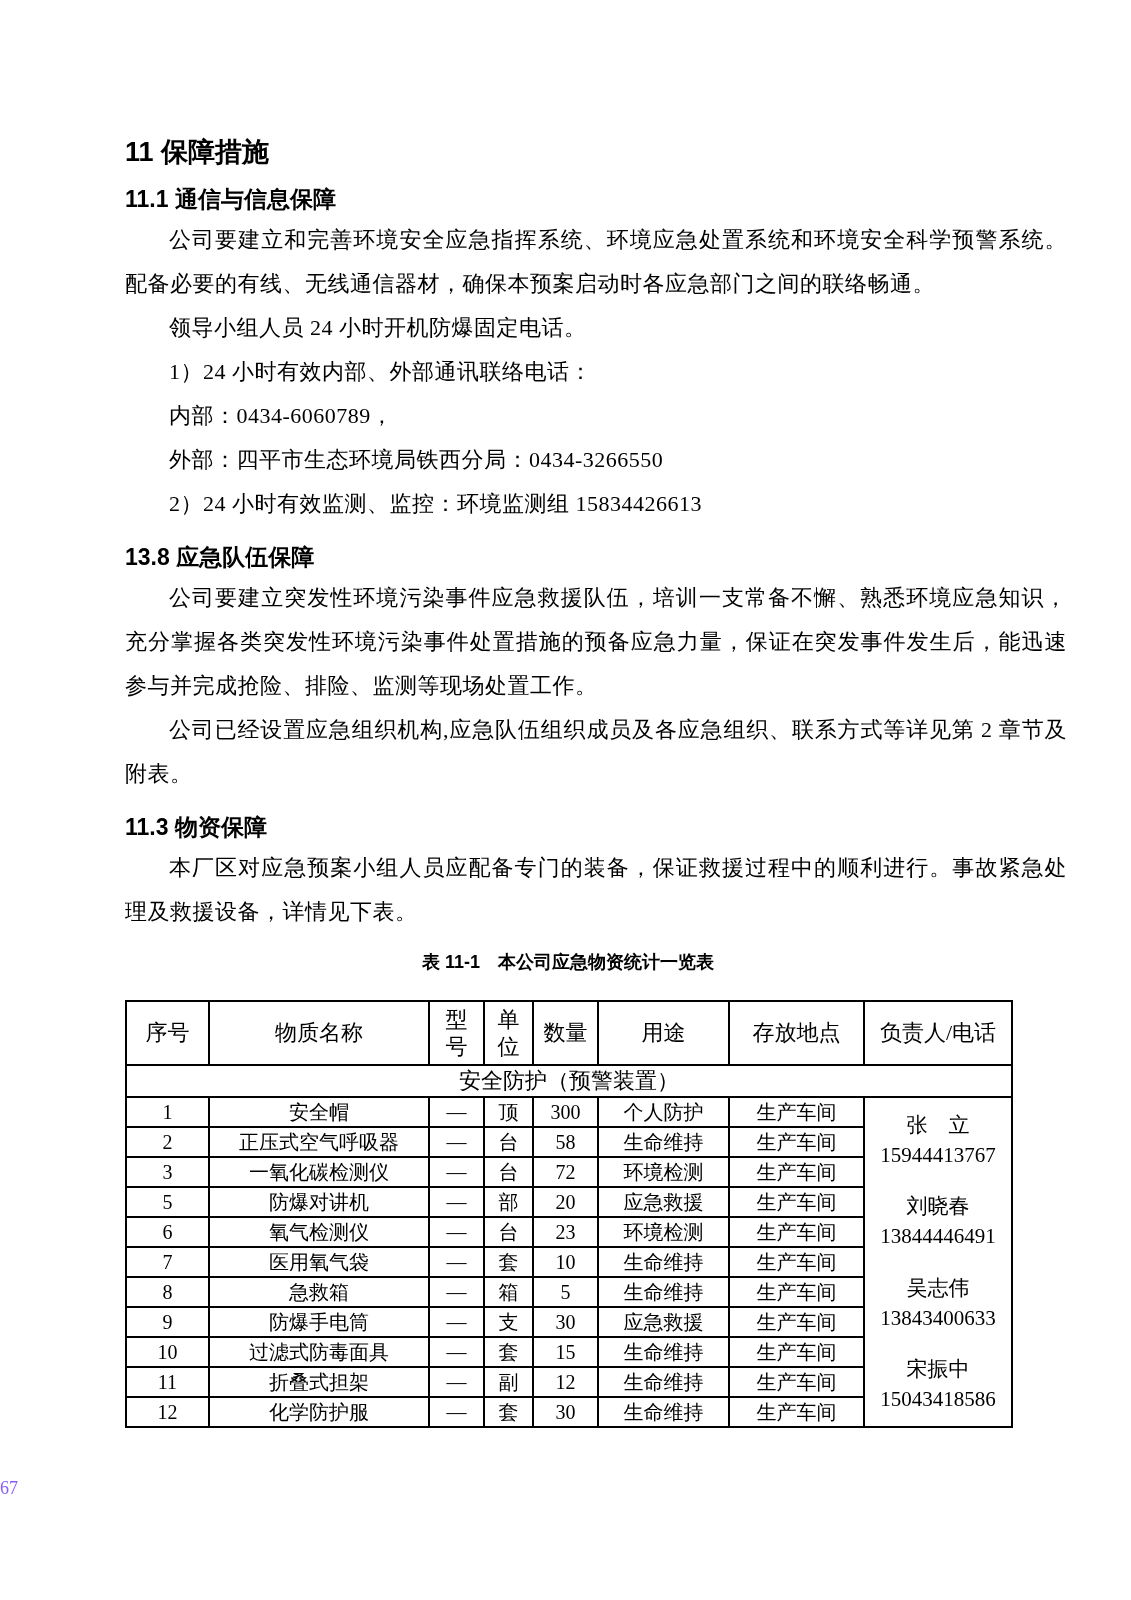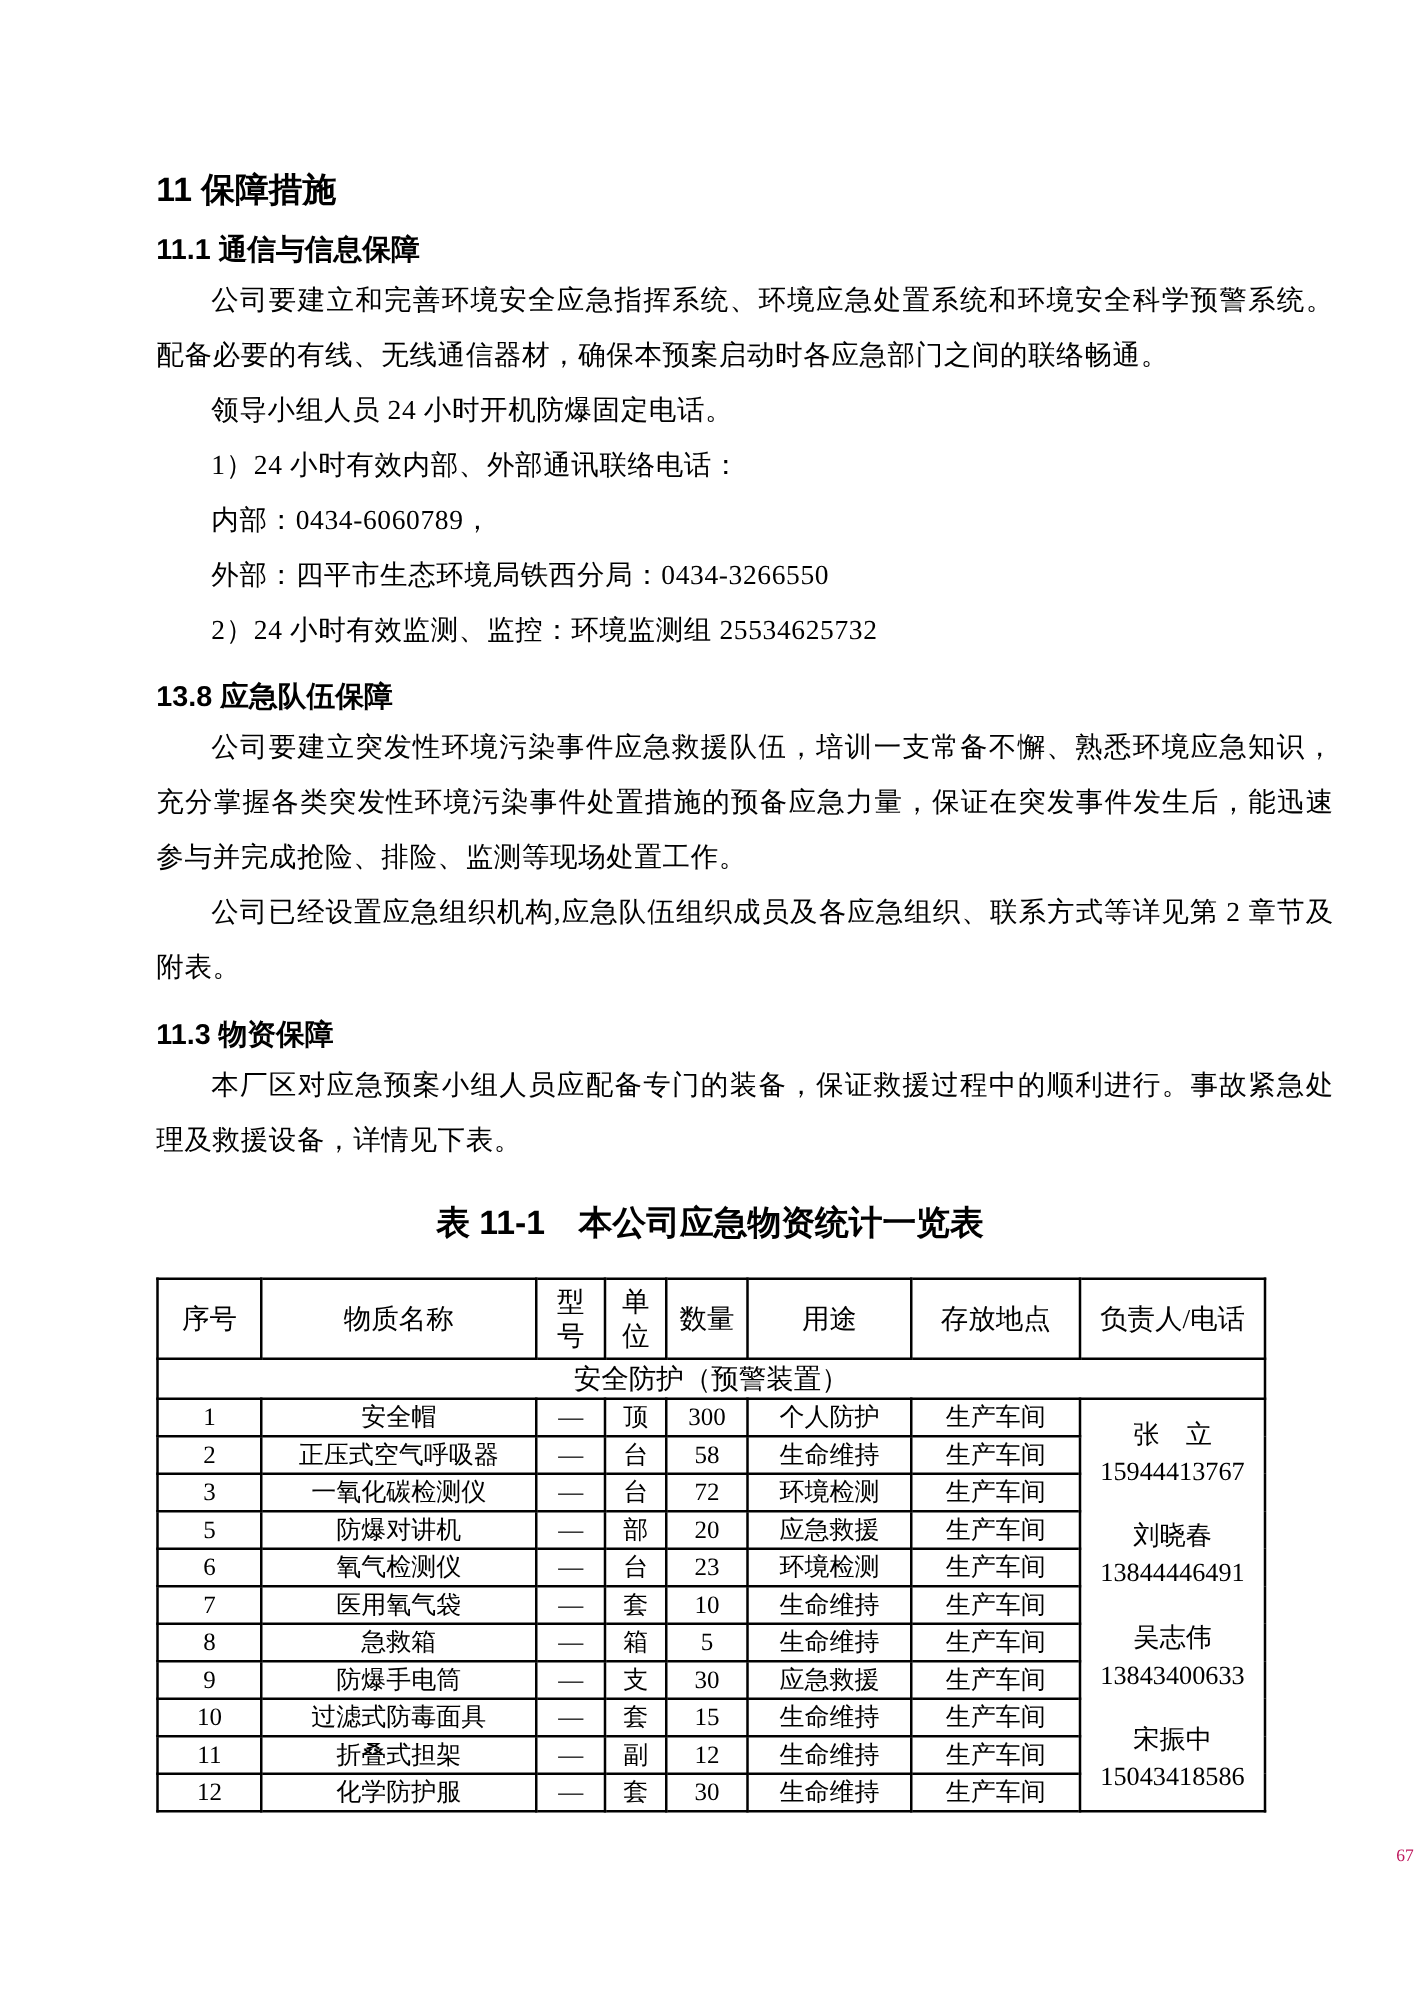--- a/index.html
+++ b/index.html
@@ -32,23 +32,23 @@
     font-size: 22px;
     line-height: 44px;
     margin: 0;
     text-indent: 2em;
     text-align: justify;
     letter-spacing: 0.5px;
   }
   .table-caption {
     font-family: "Liberation Sans", sans-serif;
     font-weight: bold;
-    font-size: 27px;
+    font-size: 18px;
     text-align: center;
-    margin: 26px 0 0 0;
+    margin: 16px 0 0 0;
     width: 886px;
   }
   table.supplies {
     border-collapse: collapse;
     table-layout: fixed;
     width: 886px;
     margin-top: 26px;
   }
   table.supplies th, table.supplies td {
     border: 2px solid #000000;
@@ -83,39 +83,39 @@
     flex-direction: column;
     justify-content: space-around;
     height: 326px;
   }
   .contact-group { font-size: 21px; line-height: 30px; }
   .page-number {
     position: absolute;
     left: 0;
     right: 0;
     top: 1478px;
-    text-align: right;
-    font-size: 14px;
-    color: #be185d;
+    text-align: left;
+    font-size: 18px;
+    color: #8b5cf6;
   }
 </style>
 </head>
 <body>
 
 <div class="page">
 
   <h1 class="doc-title">11 保障措施</h1>
 
   <h2 class="sec-heading">11.1 通信与信息保障</h2>
   <p class="body-para">公司要建立和完善环境安全应急指挥系统、环境应急处置系统和环境安全科学预警系统。配备必要的有线、无线通信器材，确保本预案启动时各应急部门之间的联络畅通。</p>
   <p class="body-para">领导小组人员 24 小时开机防爆固定电话。</p>
   <p class="body-para">1）24 小时有效内部、外部通讯联络电话：</p>
   <p class="body-para">内部：0434-6060789，</p>
   <p class="body-para">外部：四平市生态环境局铁西分局：0434-3266550</p>
-  <p class="body-para">2）24 小时有效监测、监控：环境监测组 25534625732</p>
+  <p class="body-para">2）24 小时有效监测、监控：环境监测组 15834426613</p>
 
   <h2 class="sec-heading">13.8 应急队伍保障</h2>
   <p class="body-para">公司要建立突发性环境污染事件应急救援队伍，培训一支常备不懈、熟悉环境应急知识，充分掌握各类突发性环境污染事件处置措施的预备应急力量，保证在突发事件发生后，能迅速参与并完成抢险、排险、监测等现场处置工作。</p>
   <p class="body-para">公司已经设置应急组织机构,应急队伍组织成员及各应急组织、联系方式等详见第 2 章节及附表。</p>
 
   <h2 class="sec-heading">11.3 物资保障</h2>
   <p class="body-para">本厂区对应急预案小组人员应配备专门的装备，保证救援过程中的顺利进行。事故紧急处理及救援设备，详情见下表。</p>
 
   <div class="table-caption">表 11-1　本公司应急物资统计一览表</div>
 

